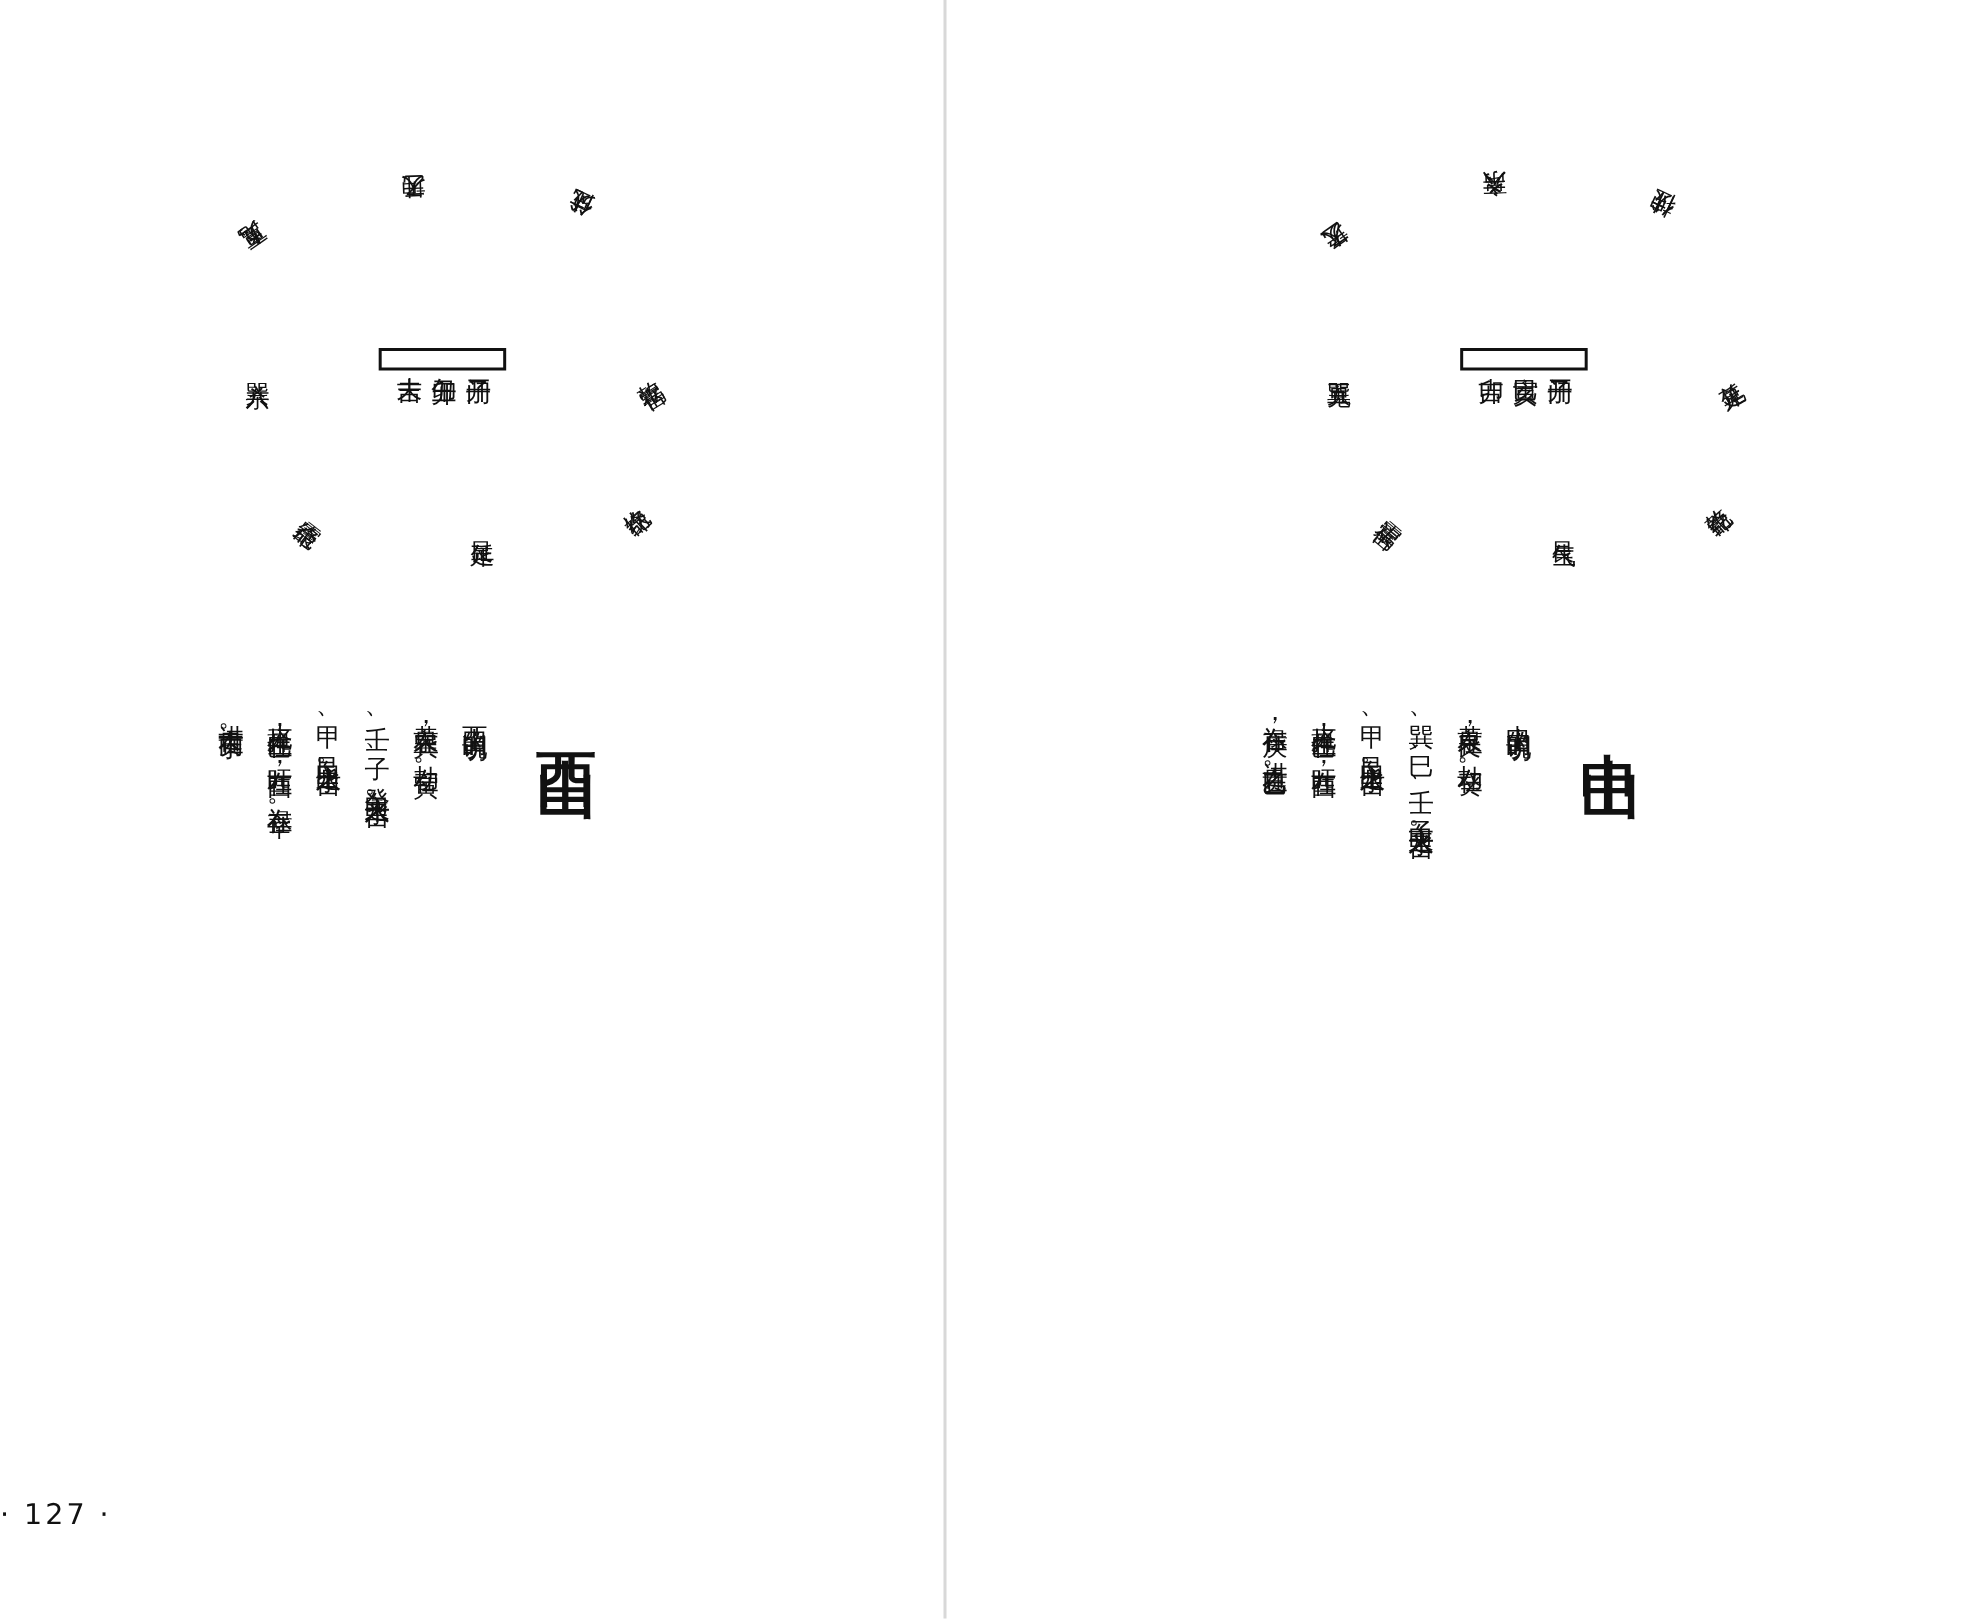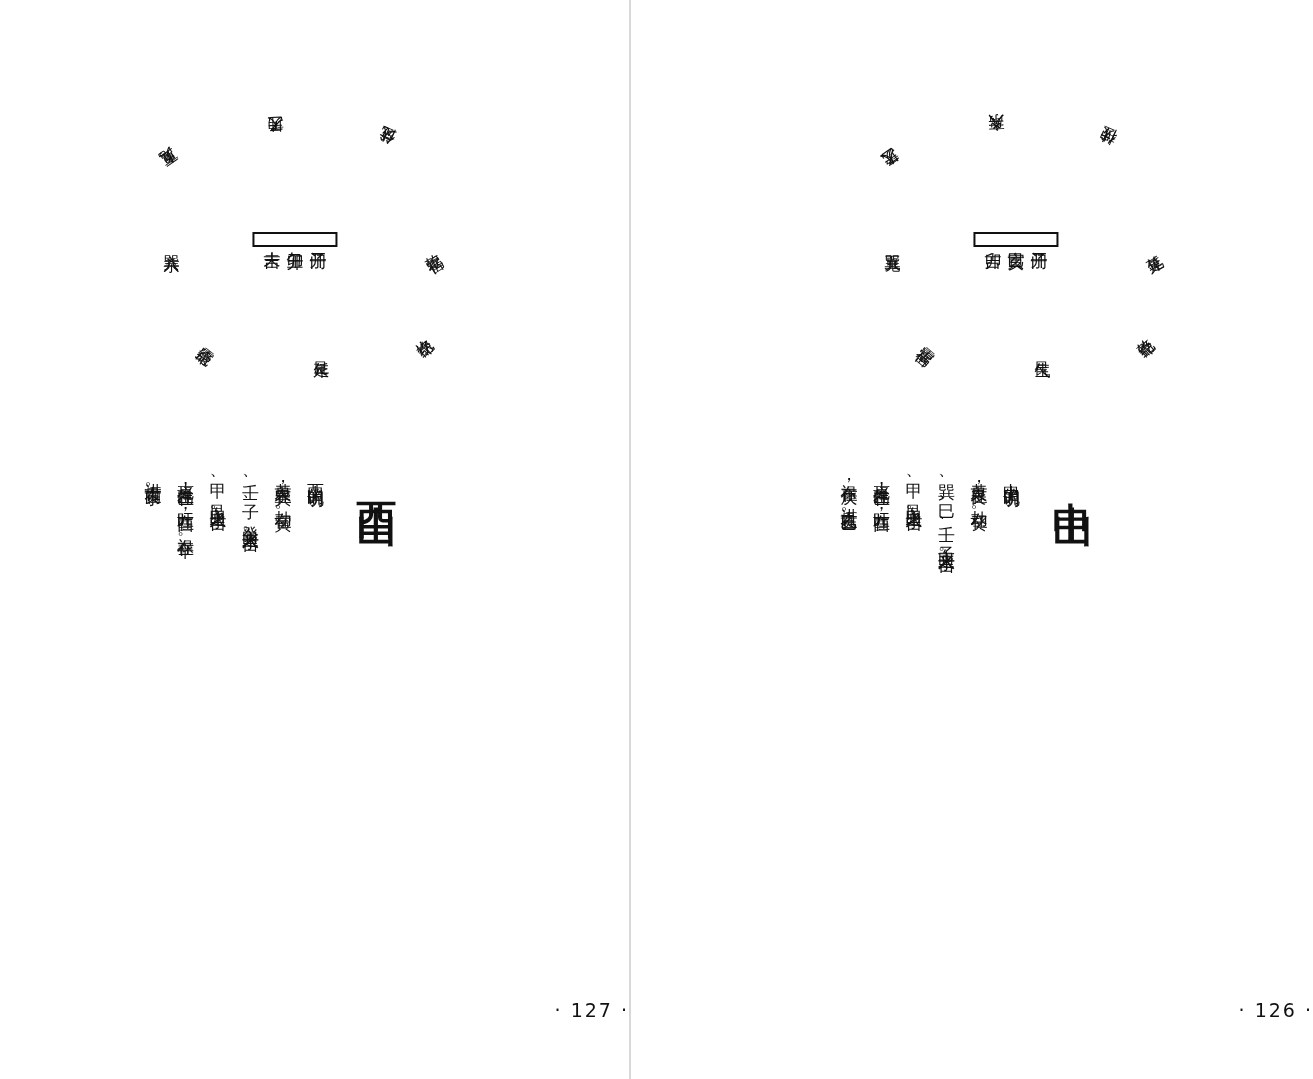--- a/index.html
+++ b/index.html
@@ -104,21 +104,21 @@
     font-size: 17px;
     line-height: 1.5;
     letter-spacing: 2px;
     height: 245px;
     white-space: nowrap;
   }
   .folio {
     position: absolute;
     bottom: 58px;
     width: 100%;
-    text-align: right;
+    text-align: left;
     font-size: 19px;
     letter-spacing: 2px;
   }
 </style>
 </head>
 <body>
 
 <div class="page-spread">
 
   <div class="gutter"></div>
@@ -147,21 +147,20 @@
       <div class="body-cols">
         <div class="body-col">申山的说明：</div>
         <div class="body-col">黄泉在艮，劫在癸。</div>
         <div class="body-col">巽、巳、壬、子向之来水吉。</div>
         <div class="body-col">甲、艮向之出水吉。</div>
         <div class="body-col">克择生在巳，旺在酉，</div>
         <div class="body-col">禄在庚，进贵在乙巳。</div>
       </div>
     </div>
 
-    <div class="folio">· 126 ·</div>
   </div>
 
   <div class="page left-page">
 
     <div class="diagram" style="left:85px; top:120px;">
       <div class="center-box">
         <div class="col">门开子</div>
         <div class="col">午卯丑</div>
         <div class="col">未吉</div>
       </div>

